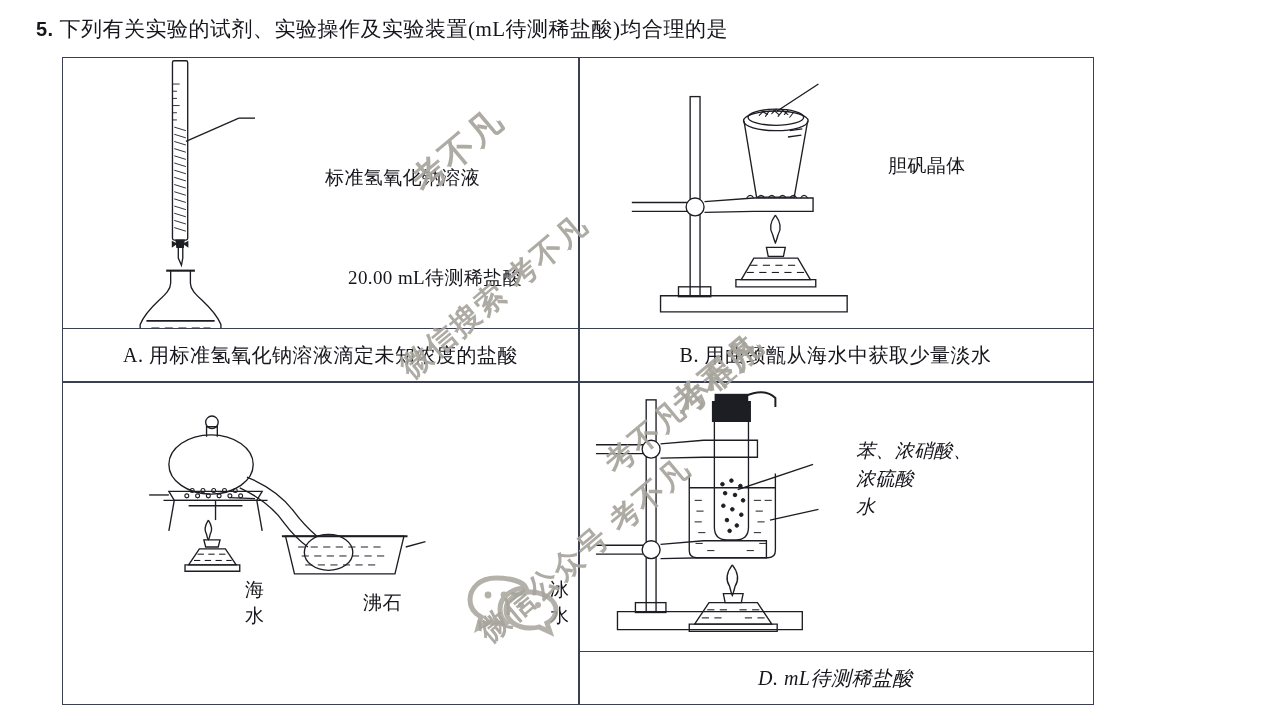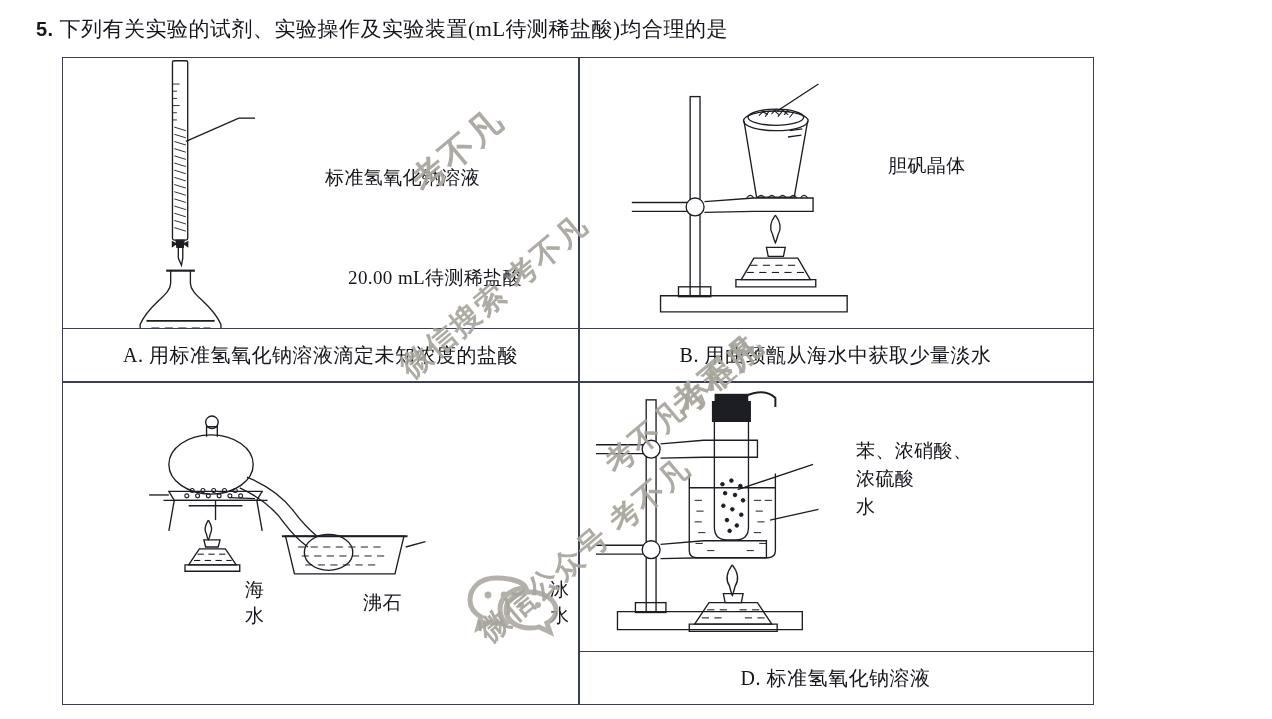--- a/index.html
+++ b/index.html
@@ -29,21 +29,21 @@
     width:1032px;height:648px;
     border:1.6px solid #3b3f52;
     box-sizing:border-box;
   }
   .vline{position:absolute;top:0;left:50%;width:1.6px;height:100%;background:#3b3f52;}
   .hline{position:absolute;left:0;top:50%;width:100%;height:1.6px;background:#3b3f52;}
   .cell{position:absolute;width:50%;height:50%;box-sizing:border-box;}
   .cell.tl{left:0;top:0;}
   .cell.tr{left:50%;top:0;}
   .cell.bl{left:0;top:50%;}
-  .cell.br{left:50%;top:50%;}
+  .cell.br{left:50%;top:50%;font-style:italic;}
   .art{position:absolute;left:0;top:0;right:0;bottom:52px;}
   .art svg{display:block;width:100%;height:100%;}
   .caption{
     position:absolute;left:0;right:0;bottom:0;height:52px;
     border-top:1.2px solid #3b3f52;
     display:flex;align-items:center;justify-content:center;
     font-size:20px;letter-spacing:.5px;white-space:nowrap;
     color:#15151c;
   }
 
@@ -396,21 +396,21 @@
             </g>
 
             <line x1="178" y1="106" x2="262" y2="78"></line>
             <line x1="214" y1="140" x2="268" y2="128"></line>
           </g>
         </svg>
       </div>
       <div class="lbl" style="left:278px;top:58px;">苯、浓硝酸、</div>
       <div class="lbl" style="left:278px;top:86px;">浓硫酸</div>
       <div class="lbl" style="left:278px;top:114px;">水</div>
-      <div class="caption">D. 标准氢氧化钠溶液</div>
+      <div class="caption">D. mL待测稀盐酸</div>
     </div>
   </div>
 
   <div class="wm" style="left:402px;top:168px;font-size:34px;transform:rotate(-40deg);">考不凡</div>
 
   <div class="wm" style="left:392px;top:356px;font-size:30px;transform:rotate(-40deg);">微信搜索 考不凡</div>
 
   <div class="wm" style="left:596px;top:452px;font-size:30px;transform:rotate(-40deg);">考不凡小程序</div>
 
   <div class="wm" style="left:470px;top:620px;font-size:30px;transform:rotate(-40deg);">微信公众号 考不凡</div>

